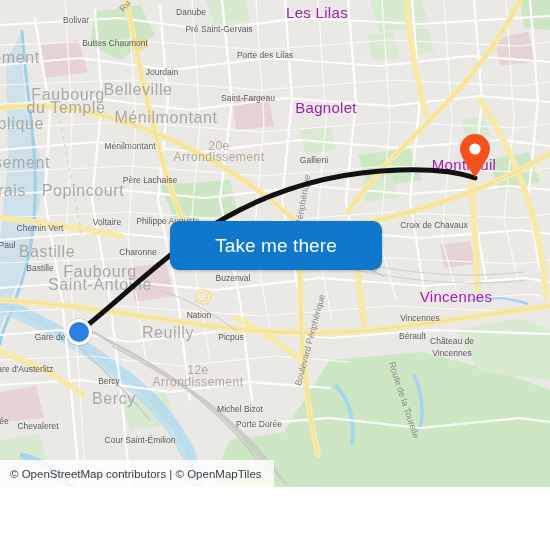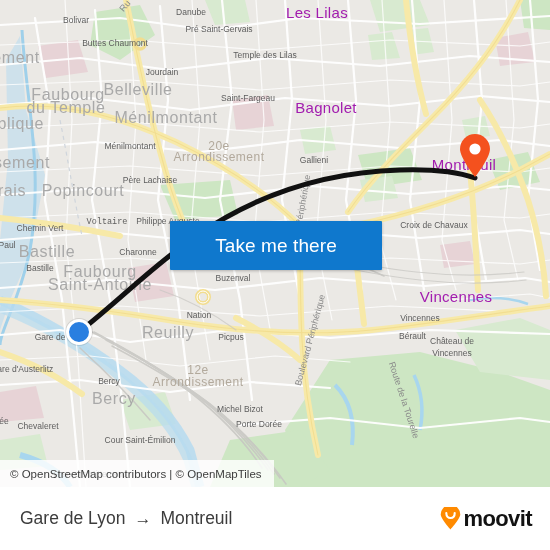--- a/index.html
+++ b/index.html
@@ -75,21 +75,21 @@
 
   
   .cta {
     position: absolute;
     left: 170px;
     top: 221px;
     width: 212px;
     height: 49px;
     background: #0f78cd;
     border: none;
-    border-radius: 1px;
+    border-radius: 9px;
     color: #ffffff;
     font-family: "Liberation Sans", sans-serif;
     font-size: 19px;
     letter-spacing: .1px;
     cursor: pointer;
     box-shadow: 0 1px 3px rgba(0,0,0,.25);
     display: flex;
     align-items: center;
     justify-content: center;
     padding: 0;
@@ -296,38 +296,38 @@
 
       <path d="M60,120 C68,160 74,198 82,236" stroke="#cfd5dc" stroke-width="1.2" stroke-dasharray="4 4" fill="none"></path>
 
     </svg>
 
     <div id="map-labels">
         <div class="lbl poi" style="left: 76px; top: 20px;">Bolivar</div>
         <div class="lbl poi" style="left: 191px; top: 12px;">Danube</div>
         <div class="lbl poi" style="left: 219px; top: 29px;">Pré Saint-Gervais</div>
         <div class="lbl poi" style="left: 115px; top: 43px;">Buttes Chaumont</div>
-        <div class="lbl poi" style="left: 265px; top: 55px;">Temple des Lilas</div>
+        <div class="lbl poi" style="left: 265px; top: 55px;">Porte des Lilas</div>
         <div class="lbl poi" style="left: 162px; top: 72px;">Jourdain</div>
         <div class="lbl neigh" style="left: 138px; top: 90px;">Belleville</div>
         <div class="lbl poi" style="left: 248px; top: 98px;">Saint-Fargeau</div>
         <div class="lbl neigh" style="left: 68px; top: 95px;">Faubourg</div>
         <div class="lbl neigh" style="left: 66px; top: 108px;">du Temple</div>
         <div class="lbl neigh" style="left: 166px; top: 118px;">Ménilmontant</div>
         <div class="lbl neigh" style="left: 16px; top: 124px;">ublique</div>
         <div class="lbl poi" style="left: 130px; top: 146px;">Ménilmontant</div>
         <div class="lbl arr" style="left: 219px; top: 146px;">20e</div>
         <div class="lbl arr" style="left: 219px; top: 157px;">Arrondissement</div>
         <div class="lbl neigh" style="left: 16px; top: 58px;">ement</div>
         <div class="lbl neigh" style="left: 22px; top: 163px;">sement</div>
         <div class="lbl neigh" style="left: 12px; top: 191px;">rais</div>
         <div class="lbl poi" style="left: 150px; top: 180px;">Père Lachaise</div>
         <div class="lbl neigh" style="left: 83px; top: 191px;">Popincourt</div>
         <div class="lbl poi" style="left: 40px; top: 228px;">Chemin Vert</div>
-        <div class="lbl poi" style="left: 107px; top: 222px; font-family: Liberation Mono, monospace;">Voltaire</div>
+        <div class="lbl poi" style="left: 107px; top: 222px;">Voltaire</div>
         <div class="lbl poi" style="left: 168px; top: 221px;">Philippe Auguste</div>
         <div class="lbl city" style="left: 317px; top: 12px;">Les Lilas</div>
         <div class="lbl city" style="left: 326px; top: 107px; text-align: center;">Bagnolet</div>
         <div class="lbl poi" style="left: 314px; top: 160px;">Gallieni</div>
         <div class="lbl city" style="left: 464px; top: 164px;">Montreuil</div>
         <div class="lbl poi" style="left: 434px; top: 225px;">Croix de Chavaux</div>
         <div class="lbl neigh" style="left: 47px; top: 252px;">Bastille</div>
         <div class="lbl poi" style="left: 40px; top: 268px;">Bastille</div>
         <div class="lbl poi" style="left: 138px; top: 252px;">Charonne</div>
         <div class="lbl neigh" style="left: 100px; top: 272px;">Faubourg</div>
@@ -373,31 +373,14 @@
       </svg>
     </div>
 
     <button class="cta" id="cta-button" style="background: rgb(15, 120, 205);">Take me there</button>
 
     <div class="attribution">
       <span>© OpenStreetMap contributors | © OpenMapTiles</span>
     </div>
   </div>
 
-  <div class="footer">
-    <div class="route-title">
-      <span>Gare de Lyon</span>
-      <span class="route-arrow">→</span>
-      <span>Montreuil</span>
-    </div>
-
-    <div class="brand">
-      <span style="display:flex;">
-        <svg width="21" height="23" viewBox="0 0 21 23" aria-hidden="true">
-          <path id="brand-pin-path" d="M10.5,22.5 C10.5,22.5 20.3,11.6 20.3,7.6 A9.8,9.8 0 1 0 0.7,7.6 C0.7,11.6 10.5,22.5 10.5,22.5 Z" fill="#ff8a00"></path>
-          <path d="M6.3,6.0 C6.3,9.3 8.2,11.0 10.5,11.0 C12.8,11.0 14.7,9.3 14.7,6.0" fill="none" stroke="#ffffff" stroke-width="2.1" stroke-linecap="round"></path>
-        </svg>
-      </span>
-      <span class="brand-text">moovit</span>
-    </div>
-  </div>
 
 </div>
 
 </body></html>

